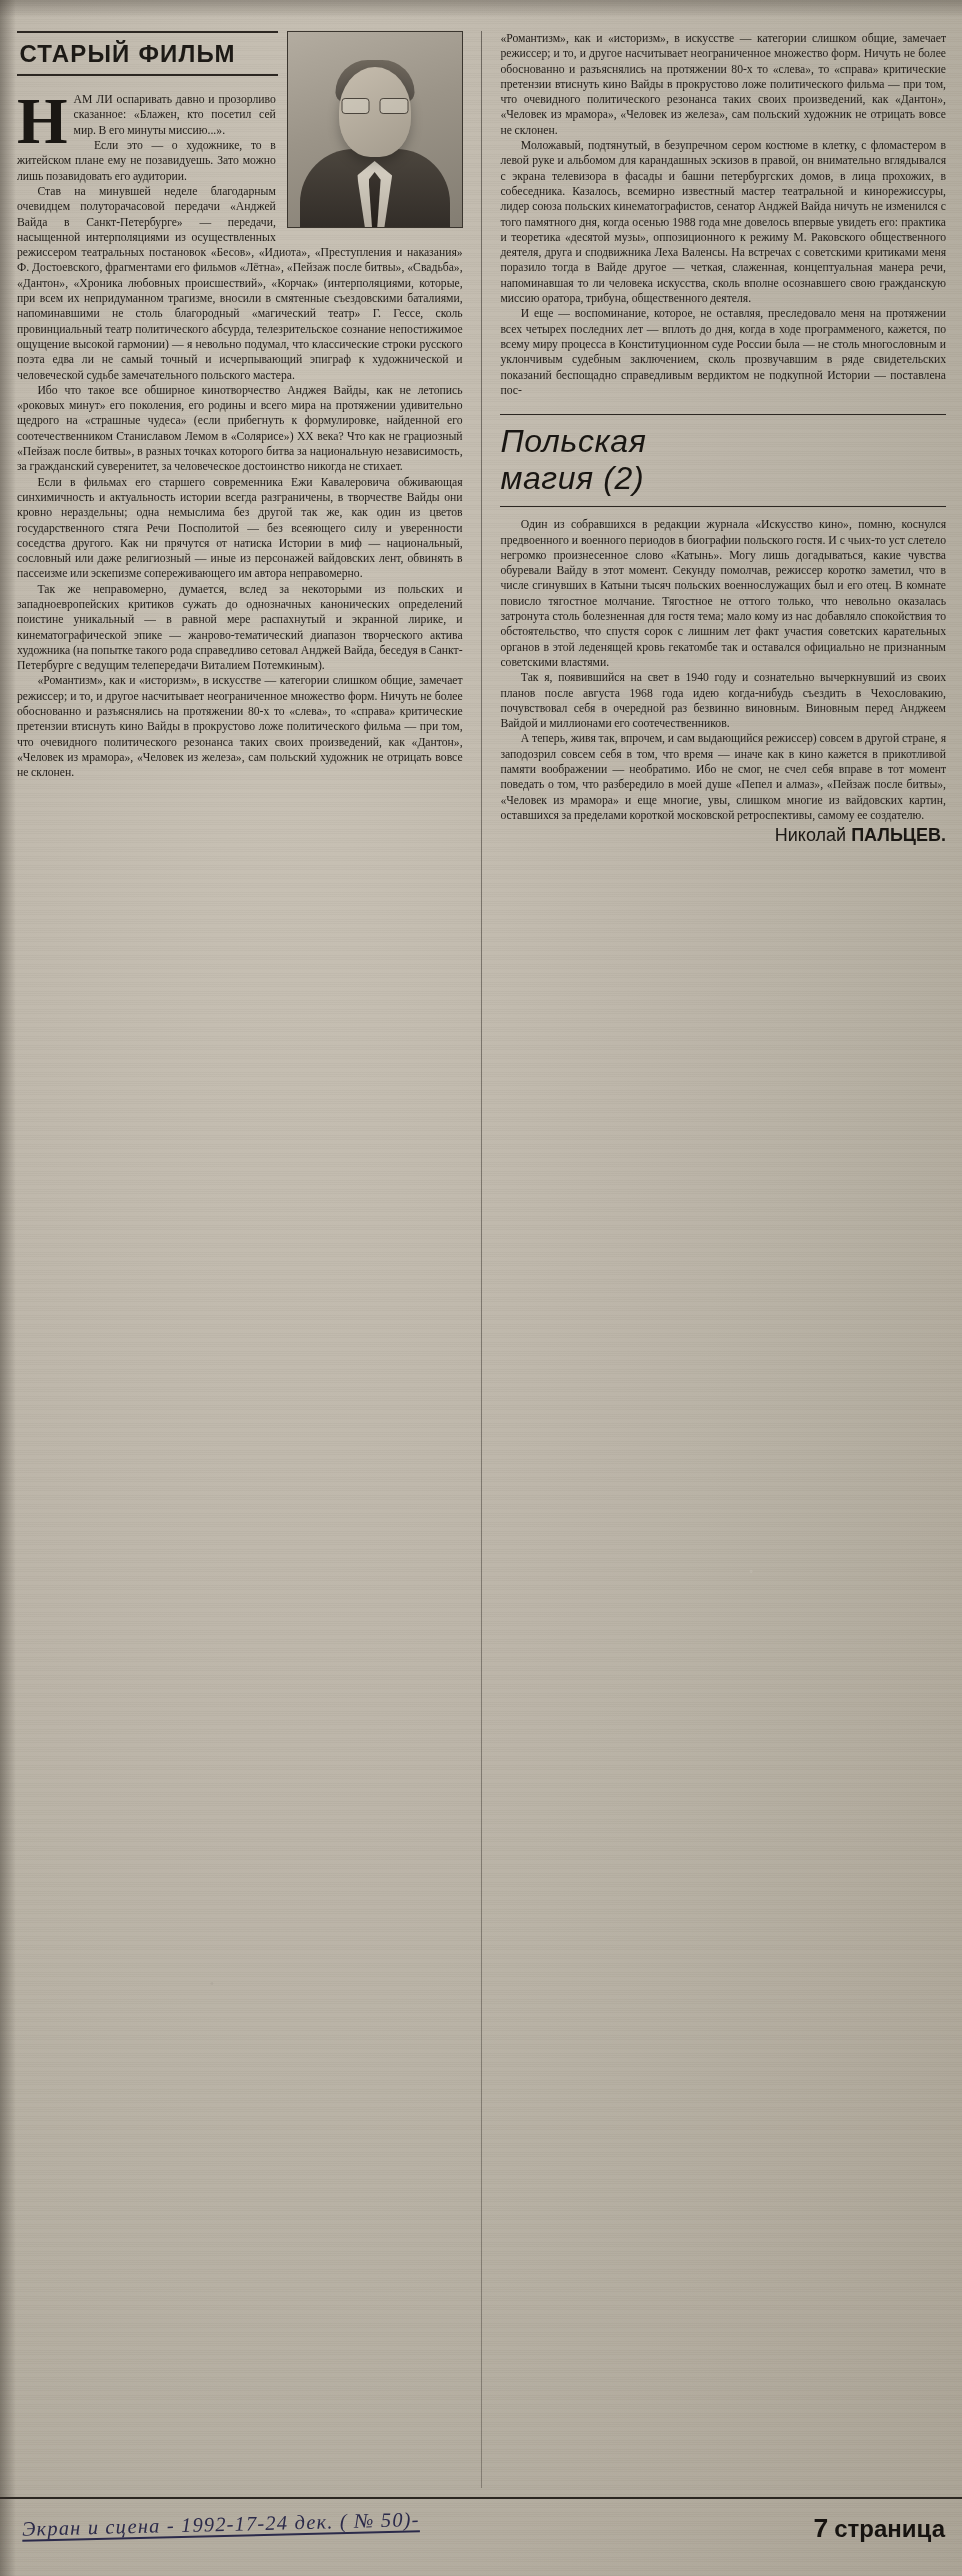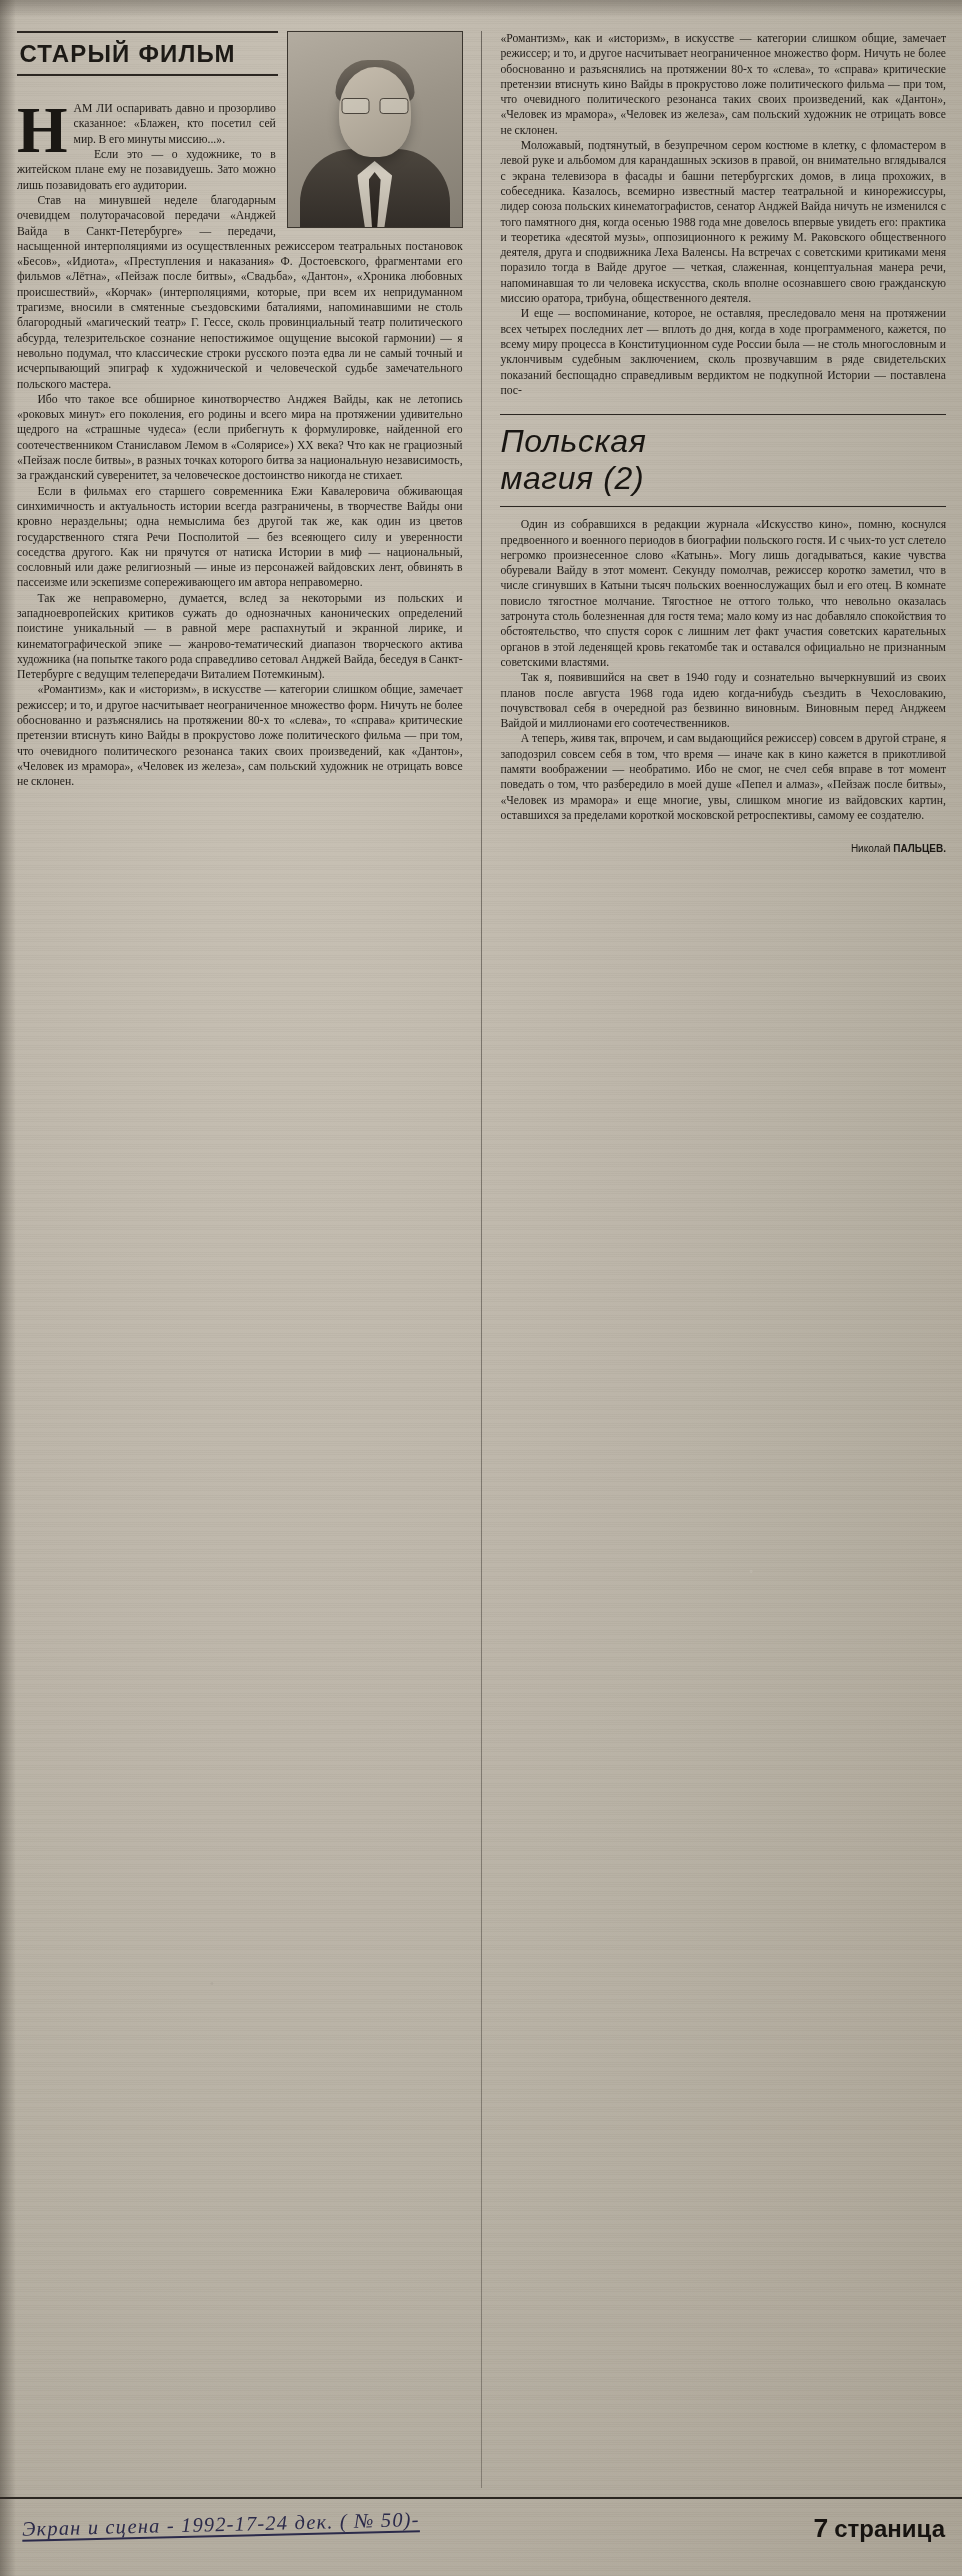--- a/index.html
+++ b/index.html
@@ -46,21 +46,21 @@
     margin:0 8.4px;
     background:linear-gradient(to bottom, rgba(40,35,30,.55), rgba(40,35,30,.35));
     align-self:stretch;
   }
   .col-right{padding-left:9.6px;}
 
   .masthead{
     border-top:2.4px solid #2c2722;
     border-bottom:2.4px solid #2c2722;
     padding:7.2px 0 6px 2.4px;
-    margin-bottom:25px;
+    margin-bottom:16px;
     width:259px;
   }
   .masthead .title{
     font-family:"Liberation Sans", sans-serif;
     font-weight:bold;
     font-size:24px;
     letter-spacing:1.2px;
     color:#1d1a16;
   }
 
@@ -176,22 +176,22 @@
     border-bottom:1.8px solid #2c2722;
     padding:8.4px 0 8.4px 0;
   }
   .head2 .l1{display:block;}
   .head2 .l2{display:block;}
 
   .signature{
     text-align:right;
     font-family:"Liberation Sans", sans-serif;
     font-weight:bold;
-    font-size:10px;
-    margin-top:20px;
+    font-size:18px;
+    margin-top:2px;
     color:#1b1814;
   }
   .signature .fn{font-weight:normal;}
 
   .footer{
     position:absolute;
     left:0; right:0; bottom:0;
     height:77px;
     border-top:2.4px solid #2c2722;
   }

